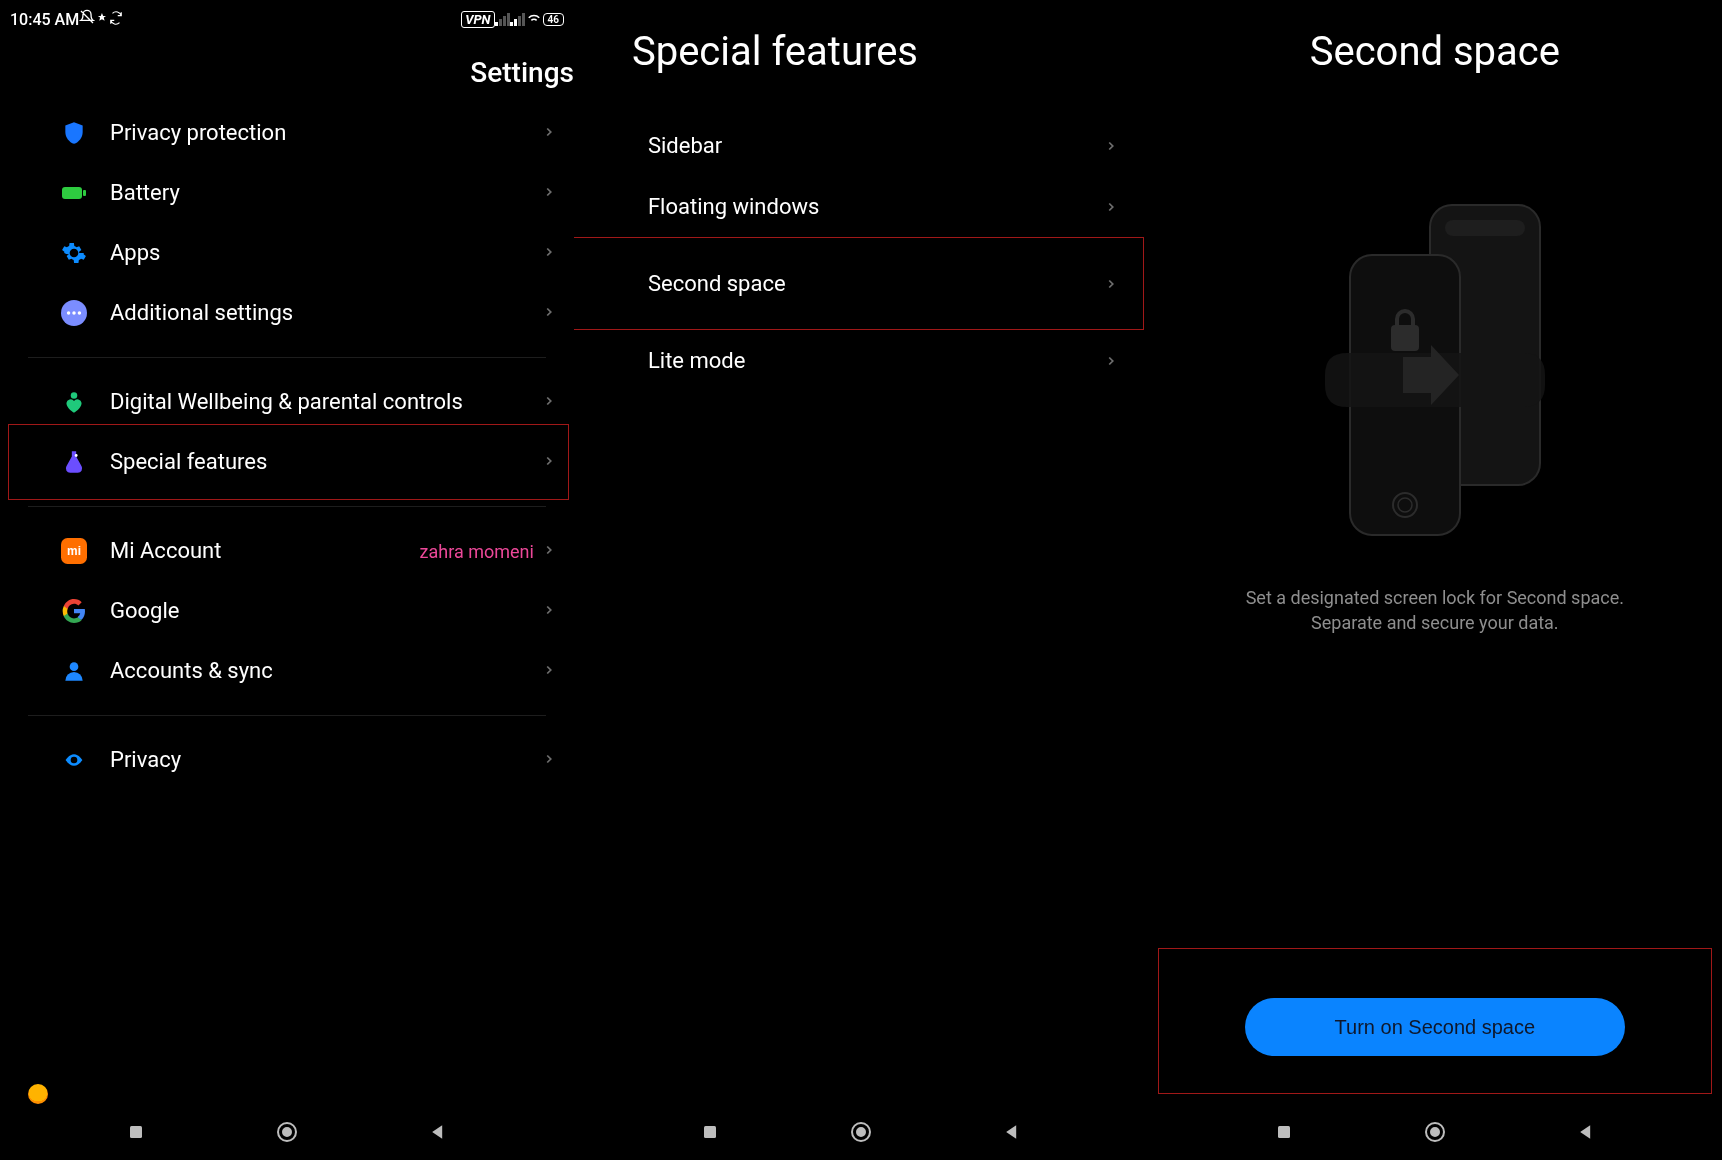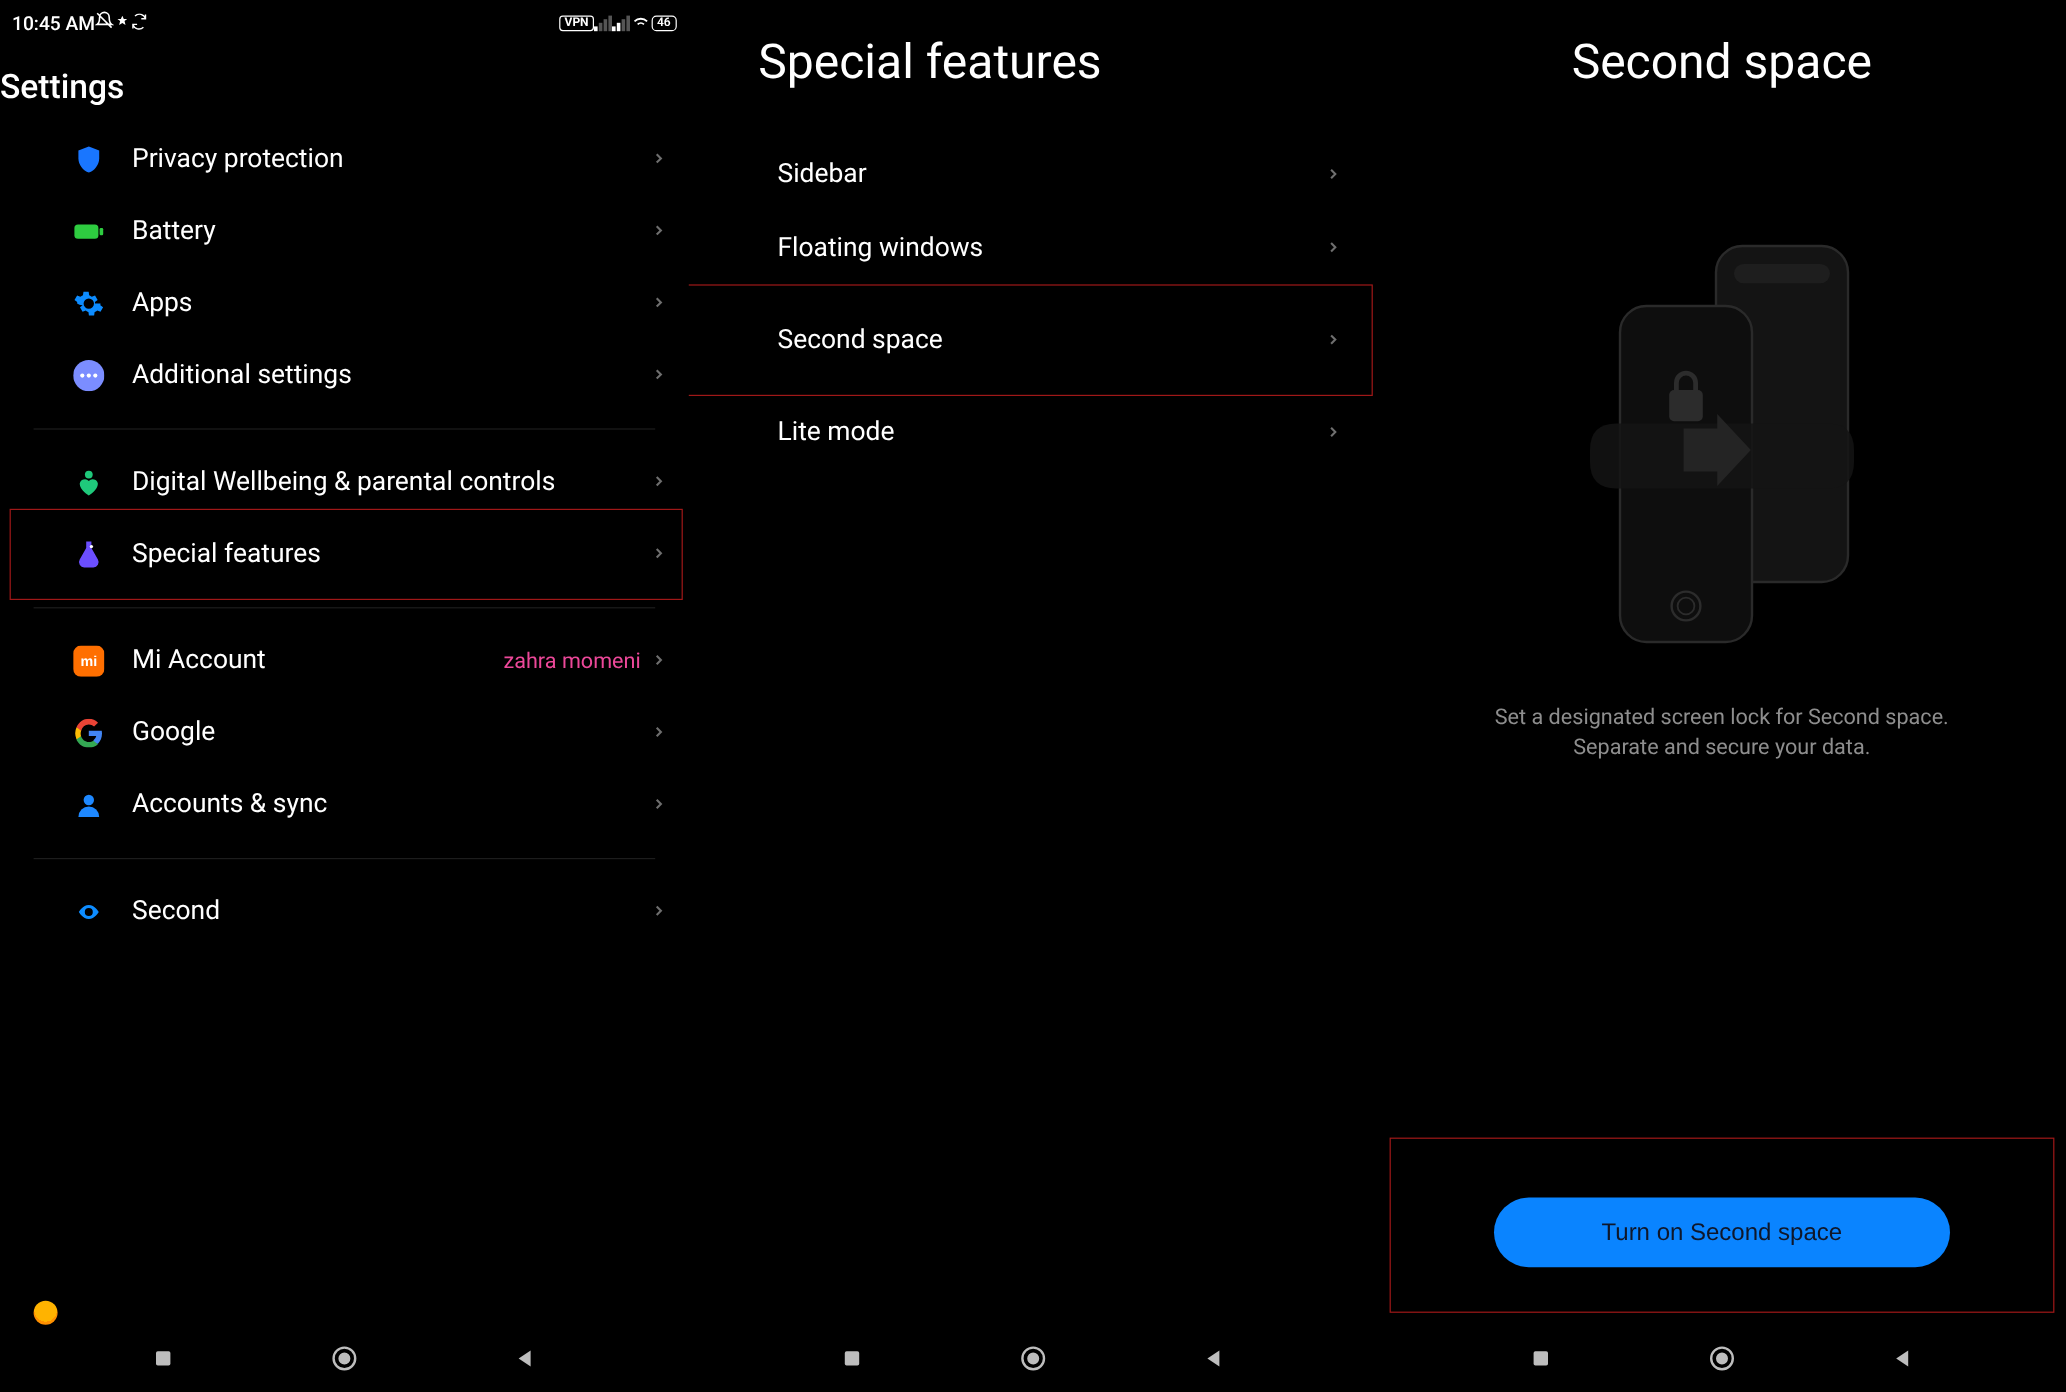--- a/index.html
+++ b/index.html
@@ -46,35 +46,36 @@
     display: inline-block;
   }
   .status-right .sig span.on { background: #fff; }
   .status-right .sig span:nth-child(1){height:4px}
   .status-right .sig span:nth-child(2){height:7px}
   .status-right .sig span:nth-child(3){height:10px}
   .status-right .sig span:nth-child(4){height:13px}
   .vpn-badge {
     border: 1.5px solid #fff;
     border-radius: 3px;
-    font-size: 10px;
+    font-size: 13px;
     padding: 0 3px;
     font-weight: 700;
+    font-style: italic;
   }
   .batt-badge {
     border: 1.5px solid #fff;
     border-radius: 4px;
     font-size: 10px;
     padding: 0 4px;
     font-weight: 600;
     position: relative;
   }
   
   .page-title {
-    text-align: left;
+    text-align: right;
     font-size: 28px;
     font-weight: 500;
     padding: 18px 0 14px;
   }
   .page-title-left {
     font-size: 40px;
     font-weight: 400;
     padding: 28px 0 40px 58px;
   }
   
@@ -362,21 +363,21 @@
 
     <div class="divider"></div>
 
     <div class="row">
       <span class="icon">
         <svg width="26" height="20" viewBox="0 0 24 24" fill="#0d8cff">
             <path d="M12 5C6 5 2 12 2 12s4 7 10 7 10-7 10-7-4-7-10-7zm0 11a4 4 0 110-8 4 4 0 010 8z"></path>
             <circle cx="12" cy="12" r="2" fill="#000"></circle>
           </svg>
       </span>
-      <span class="label">Second</span>
+      <span class="label">Privacy</span>
       <span class="chev"><svg width="14" height="14" viewBox="0 0 24 24" fill="none" stroke="currentColor" stroke-width="3">
             <path d="M9 6l6 6-6 6"></path>
           </svg></span>
     </div>
     <div class="peek"></div>
   </div>
 
   <div class="navbar">
     <span class="nav-btn">
         <svg width="18" height="18" viewBox="0 0 24 24" fill="currentColor">

